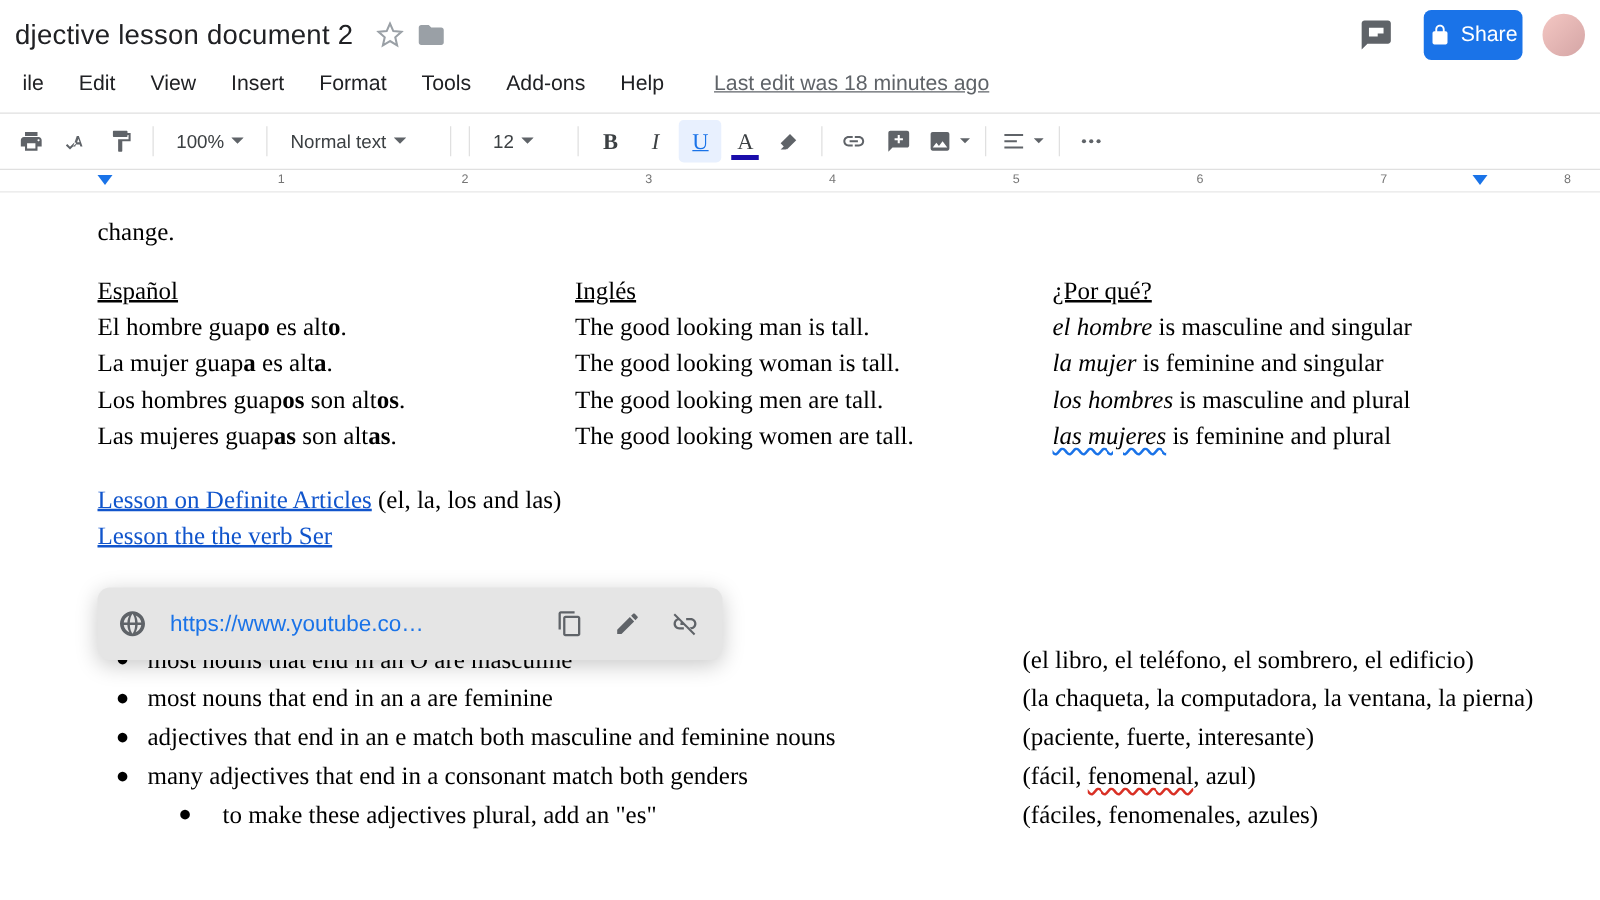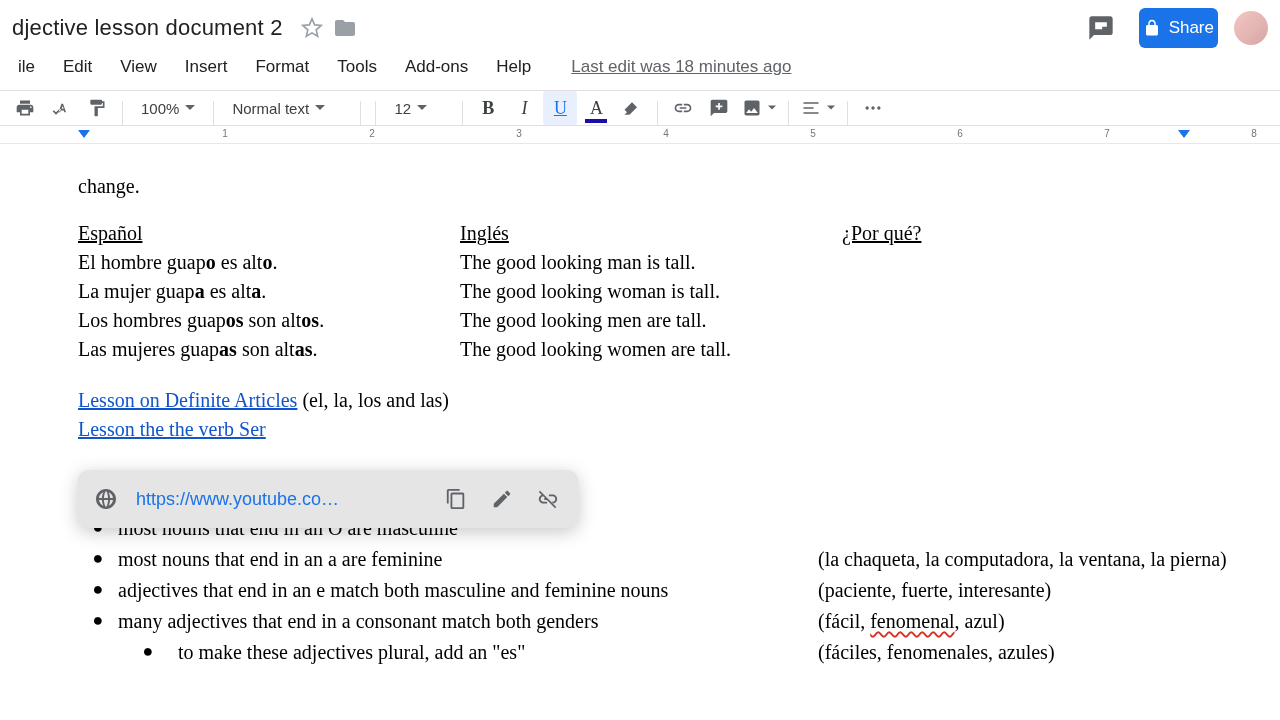--- a/index.html
+++ b/index.html
@@ -7,21 +7,21 @@
   .titlebar { display:flex; align-items:center; padding:6px 12px 0 4px; height:50px;}
   .doc-title { font-size:22px; color:#202124; padding:4px 8px; letter-spacing:0.2px;}
   .star,.folder { color:#9aa0a6; margin-left:10px; display:flex; align-items:center;}
   .spacer { flex:1;}
   .comment-btn { width:40px; height:40px; display:flex; align-items:center; justify-content:center; color:#5f6368; margin-right:18px;}
   .share-btn { background:#1a73e8; color:#fff; border:none; border-radius:6px; font-size:17px; font-weight:500; padding:10px 4px; display:flex; align-items:center; gap:8px; cursor:pointer;}
   .avatar { width:34px; height:34px; border-radius:50%; background:linear-gradient(135deg,#f4c7c3,#d4a5a5); margin-left:16px;}
   .menubar { display:flex; align-items:center; gap:0; padding:0 4px; height:34px; font-size:17px; color:#202124;}
   .menubar span { padding:4px 14px; cursor:pointer;}
   .last-edit { color:#5f6368; text-decoration:underline; margin-left:12px; font-size:17px; cursor:pointer;}
-  .toolbar { display:flex; align-items:flex-end; border-top:1px solid #e0e0e0; border-bottom:1px solid #e0e0e0; height:36px; padding:0 8px; gap:2px; color:#5f6368; margin-top:6px;}
+  .toolbar { display:flex; align-items:center; border-top:1px solid #e0e0e0; border-bottom:1px solid #e0e0e0; height:46px; padding:0 8px; gap:2px; color:#5f6368; margin-top:6px;}
   .tbtn { width:34px; height:34px; display:flex; align-items:center; justify-content:center; border-radius:4px; cursor:pointer;}
   .tsel { display:flex; align-items:center; gap:6px; padding:0 10px; height:34px; cursor:pointer; font-size:15px; color:#3c4043;}
   .tsel .chev { color:#5f6368;}
   .tsep { width:1px; height:24px; background:#e0e0e0; margin:0 6px;}
   .underline-btn { color:#1a73e8; background:#e8f0fe; border-radius:4px;}
   .textcolor { position:relative;}
   .textcolor::after { content:""; position:absolute; bottom:2px; left:6px; right:6px; height:4px; background:#1a0dab;}
   .ruler { height:18px; border-bottom:1px solid #e8e8e8; position:relative; font-size:10px; color:#757575; margin-top:0;}
   .ruler .tick { position:absolute; top:2px; transform:translateX(-50%);}
   .ruler .marker-l,.ruler .marker-r{position:absolute;top:4px;width:0;height:0;border-left:6px solid transparent;border-right:6px solid transparent;border-top:8px solid #1a73e8;}
@@ -215,34 +215,41 @@
       <div class="u">Inglés</div>
       <div id="en-rows">
           <div>The good looking man is tall.</div>
           <div>The good looking woman is tall.</div>
           <div>The good looking men are tall.</div>
           <div>The good looking women are tall.</div>
         </div>
     </div>
     <div class="col3">
       <div class="u">¿Por qué?</div>
+      <div id="why-rows">
+          <div><span class="it">el hombre</span> is masculine and singular</div>
+          <div><span class="it">la mujer</span> is feminine and singular</div>
+          <div><span class="it">los hombres</span> is masculine and plural</div>
+          <div><span class="it squig-b">las mujeres</span> is feminine and plural</div>
+        </div>
     </div>
   </div>
 
   <div style="margin-top:22px">
     <span class="link">Lesson on Definite Articles</span><span> (el, la, los and las)</span>
   </div>
   <div>
     <span class="link">Lesson the the verb Ser</span>
   </div>
 
   <div class="bullets" id="bullets">
       <div class="brow">
         <div class="dot">●</div>
         <div class="txt">most nouns that end in an O are masculine</div>
+        <div class="paren">(el libro, el teléfono, el sombrero, el edificio)</div>
       </div>
       <div class="brow">
         <div class="dot">●</div>
         <div class="txt">most nouns that end in an a are feminine</div>
         <div class="paren">(la chaqueta, la computadora, la ventana, la pierna)</div>
       </div>
       <div class="brow">
         <div class="dot">●</div>
         <div class="txt">adjectives that end in an e match both masculine and feminine nouns</div>
         <div class="paren">(paciente, fuerte, interesante)</div>

